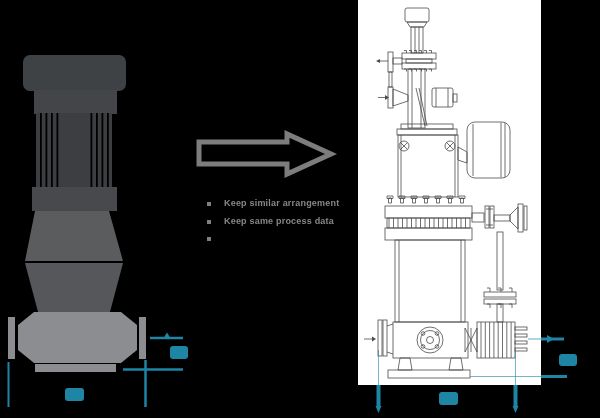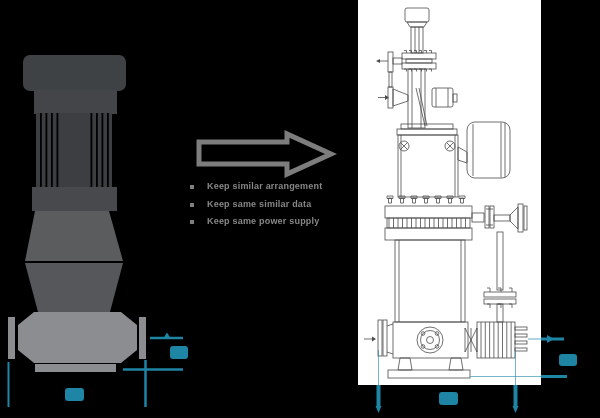--- a/index.html
+++ b/index.html
@@ -3,21 +3,21 @@
 <meta charset="utf-8">
 <style>
   html,body{margin:0;padding:0;background:#000;}
   .canvas{
     position:relative;width:600px;height:418px;background:#000;
     overflow:hidden;font-family:"Liberation Sans",sans-serif;
   }
   svg{display:block;}
   .scene{position:absolute;left:0;top:0;}
   .bullets{
-    position:absolute;left:188px;top:181px;margin:0;padding:0;list-style:none;
+    position:absolute;left:188px;top:181px;margin:17px;padding:0;list-style:none;
     width:170px;
   }
   .bullets li{
     display:flex;align-items:flex-start;height:17.5px;
   }
   .bullet-sq{
     width:4px;height:4px;background:#7f7f7f;margin:4px 13px 0 2px;flex:0 0 auto;
   }
   .bullet-text{
     color:#878787;font-size:9px;font-weight:700;letter-spacing:.2px;
@@ -210,21 +210,20 @@
     </g>
   </svg>
 
   <ul class="bullets">
     <li>
       <span class="bullet-sq"></span>
       <span class="bullet-text">Keep similar arrangement</span>
     </li>
     <li>
       <span class="bullet-sq"></span>
-      <span class="bullet-text">Keep same similar data</span>
+      <span class="bullet-text">Keep same process data</span>
     </li>
     <li>
       <span class="bullet-sq"></span>
-      <span class="bullet-text">Keep same power supply</span>
     </li>
   </ul>
 
 </div>
 
 </body></html>

